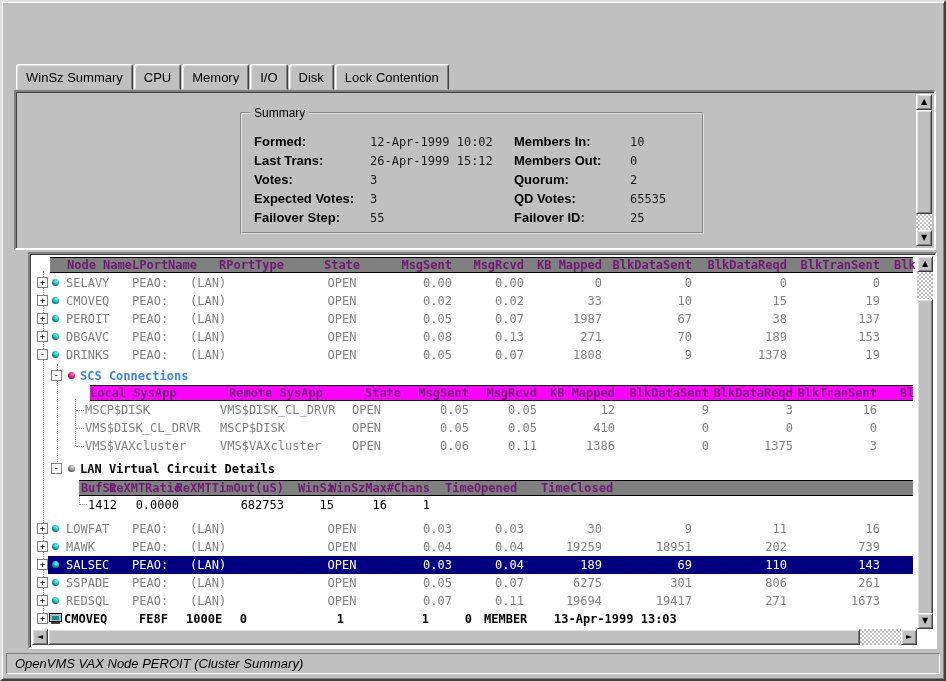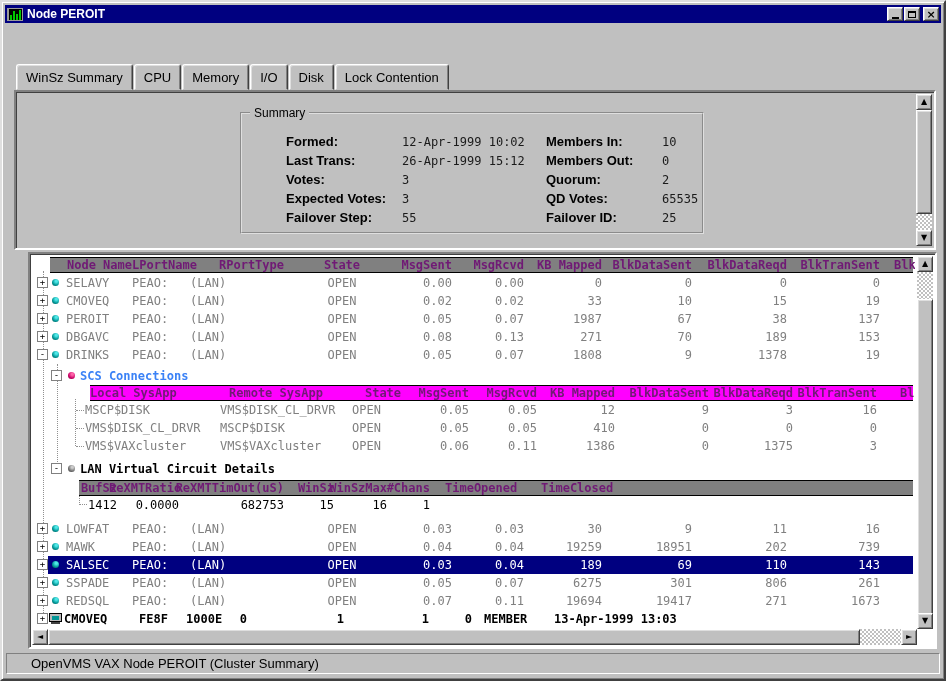--- a/index.html
+++ b/index.html
@@ -34,21 +34,21 @@
     border-radius:3px 3px 0 0;box-shadow:inset 1px 1px 0 #dfdfdf, inset -1px 0 0 #808080;
     box-sizing:border-box;margin-right:1px;white-space:nowrap;}
   .tab.active{height:31px;position:relative;z-index:5;margin-bottom:-2px;padding:0 12px;}
   
   .sunken{border:2px solid;border-color:#808080 #fff #fff #808080;box-shadow:inset 1px 1px 0 #404040;box-sizing:border-box;}
   .upanel{position:absolute;left:12px;top:88px;width:922px;height:160px;background:#c0c0c0;}
   .lpanel{position:absolute;left:26px;top:250px;width:909px;height:397px;background:#fff;}
   
   .groupbox{position:absolute;left:224px;top:20px;width:460px;height:118px;border:2px groove #dfdfdf;}
   .gbleg{position:absolute;left:8px;top:-8px;background:#c0c0c0;padding:0 4px;font-size:12px;color:#000;}
-  .srow{position:absolute;left:0;height:16px;width:100%;margin-left:32px;}
+  .srow{position:absolute;left:0;height:16px;width:100%;}
   .slab{position:absolute;left:12px;font-size:13px;font-weight:bold;color:#000;white-space:nowrap;}
   .sval{position:absolute;left:128px;font:12px "DejaVu Sans Mono",monospace;color:#1a1a1a;white-space:nowrap;top:1px;}
   .slab.r{left:272px;}
   .sval.r2{left:388px;}
   
   .rows{position:absolute;left:2px;top:0;width:883px;height:393px;overflow:hidden;}
   .trow{position:absolute;left:0;width:881px;height:18px;font:12px/18px "DejaVu Sans Mono",monospace;color:#808080;}
   .tc{position:absolute;top:0;white-space:nowrap;z-index:1;}
   .hrow{position:absolute;left:0;width:881px;height:16px;font:bold 12px/14px "DejaVu Sans Mono",monospace;}
   .hbg{position:absolute;top:0;right:0;height:14px;background:#808080;border-top:1px solid #000;border-bottom:1px solid #000;box-sizing:content-box;}
@@ -100,49 +100,27 @@
   .hscroll{position:absolute;height:16px;background:#c0c0c0;}
   .track{position:absolute;background:#fff;
     background-image:conic-gradient(#fff 25%,#c0c0c0 0 50%,#fff 0 75%,#c0c0c0 0);background-size:4px 4px;}
   .sbtn,.thumb{position:absolute;background:#c0c0c0;border:1px solid;border-color:#fff #404040 #404040 #fff;
     box-shadow:inset 1px 1px 0 #dfdfdf, inset -1px -1px 0 #808080;box-sizing:border-box;}
   .sbtn{width:16px;height:16px;display:flex;align-items:center;justify-content:center;
     font:8px/8px "DejaVu Sans",sans-serif;color:#000;}
   
   .statusbar{position:absolute;left:3px;right:3px;bottom:3px;height:25px;}
   .statusfield{position:absolute;left:1px;right:1px;top:2px;bottom:2px;border:1px solid;border-color:#808080 #fff #fff #808080;
-    display:flex;align-items:center;padding-left:24px;font-size:13px;color:#000;}
+    display:flex;align-items:center;padding-left:8px;font-size:13px;color:#000;font-style:italic;}
 </style>
 </head>
 <body>
 
 <div class="win">
 
-  <div class="titlebar">
-    <div class="appicon">
-      <div class="scr">
-        <div class="bar" style="height:5px"></div>
-        <div class="bar" style="height:9px"></div>
-        <div class="bar" style="height:6px"></div>
-        <div class="bar" style="height:10px"></div>
-      </div>
-    </div>
-    <span class="wtitle">Node PEROIT</span>
-    <div class="tbtns">
-      <div class="tbtn">
-          <div class="ming"></div>
-        </div>
-      <div class="tbtn">
-          <div class="maxg"></div>
-        </div>
-      <div class="tbtn close">
-          <span class="xg">×</span>
-        </div>
-    </div>
-  </div>
 
 
   <div class="tabstrip">
     <div class="tab">WinSz Summary</div>
     <div class="tab">CPU</div>
     <div class="tab">Memory</div>
     <div class="tab">I/O</div>
     <div class="tab">Disk</div>
     <div class="tab">Lock Contention</div>
   </div>

